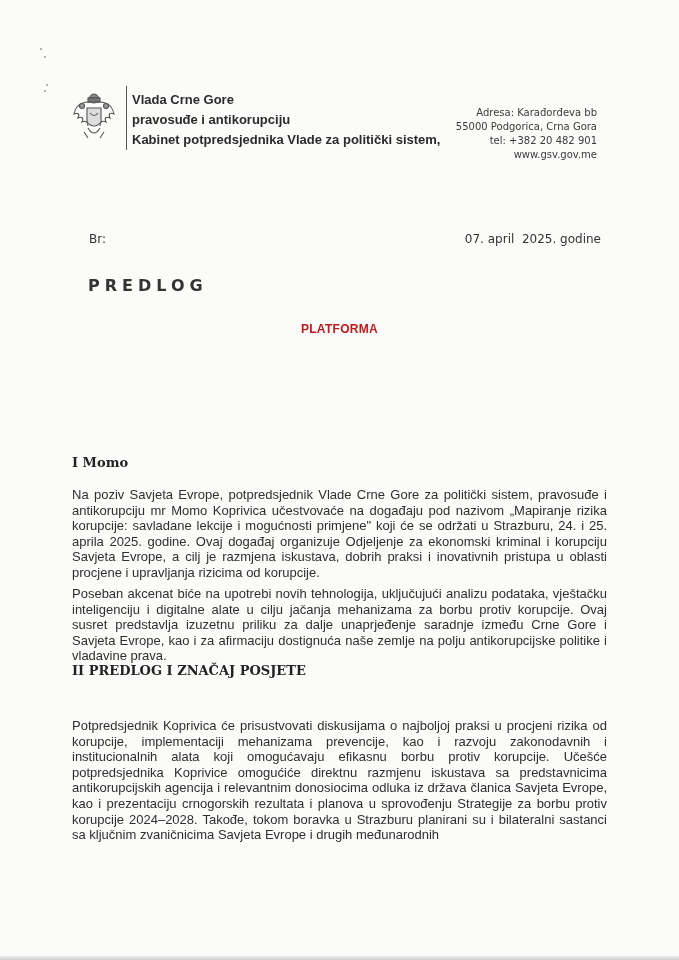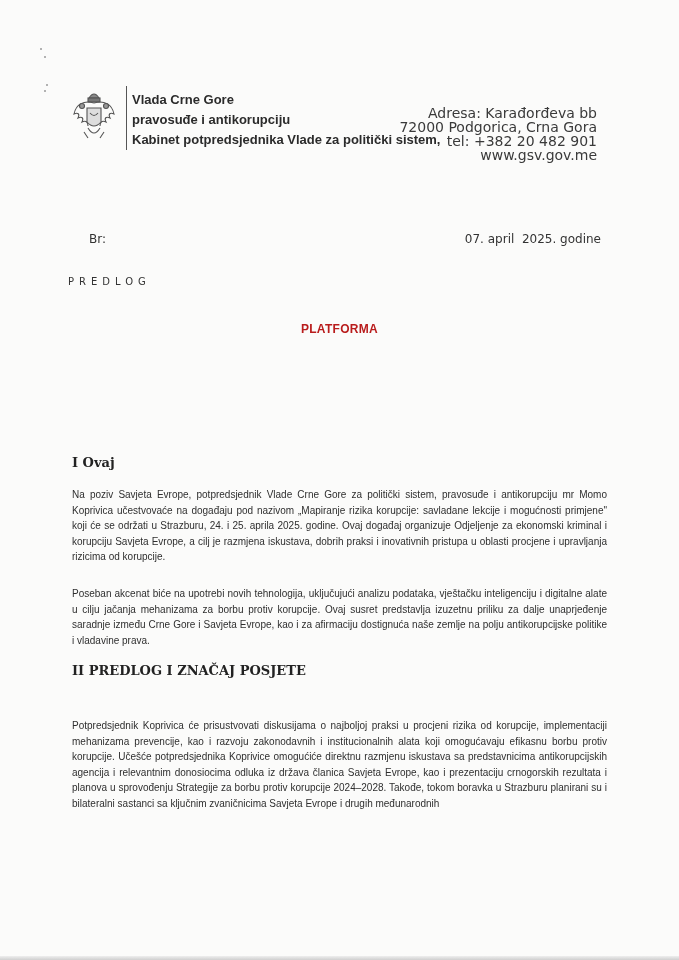--- a/index.html
+++ b/index.html
@@ -14,34 +14,34 @@
   .specks { position: absolute; left: 38px; top: 46px; width: 14px; height: 50px; }
   .speck { position: absolute; width: 2px; height: 2px; background: #9a9a9a; border-radius: 1px; }
 
   .header { position: absolute; left: 70px; top: 86px; width: 540px; height: 70px; }
   .crest { position: absolute; left: 0; top: 2px; width: 48px; height: 58px; }
   .header-rule { position: absolute; left: 56px; top: 0; width: 1px; height: 64px; background: #555; }
   .org { position: absolute; left: 62px; top: 4px; font-weight: bold; font-size: 13px; color: #2b2b2b; }
   .org .line { height: 20px; line-height: 20px; white-space: nowrap; }
   .org .line.first { font-size: 13px; }
 
-  .contact { position: absolute; right: 82px; top: 106px; text-align: right; font-family: "DejaVu Sans", sans-serif; font-size: 14px; color: #3a3a3a; line-height: 14px; }
+  .contact { position: absolute; right: 82px; top: 106px; text-align: right; font-family: "DejaVu Sans", sans-serif; font-size: 10px; color: #3a3a3a; line-height: 14px; }
 
   .meta-row { position: absolute; left: 72px; right: 78px; top: 232px; font-family: "DejaVu Sans", sans-serif; font-size: 12px; color: #333; }
   .meta-row .br { position: absolute; left: 17px; }
   .meta-row .date { position: absolute; right: 0; }
 
-  .predlog { position: absolute; left: 68px; top: 276px; font-family: "DejaVu Sans", sans-serif; font-weight: normal; font-size: 10px; letter-spacing: 5px; color: #333; }
+  .predlog { position: absolute; left: 88px; top: 276px; font-family: "DejaVu Sans", sans-serif; font-weight: bold; font-size: 16px; letter-spacing: 5px; color: #333; }
 
   .title-block { position: absolute; left: 60px; right: 60px; top: 322px; text-align: center; }
   .title { font-weight: bold; font-size: 12px; color: #b91c1c; letter-spacing: 0.3px; }
   .subtitle { font-size: 12.6px; line-height: 14px; margin-top: 6px; color: #333; }
 
   .h1 { position: absolute; left: 72px; font-family: "DejaVu Serif", serif; font-weight: bold; font-size: 13px; color: #222; }
-  .para { position: absolute; left: 72px; width: 535px; font-size: 10px; line-height: 15.6px; text-align: justify; color: #2f2f2f; }
+  .para { position: absolute; left: 72px; width: 535px; font-size: 13px; line-height: 15.6px; text-align: justify; color: #2f2f2f; }
 
   .bottom-edge { position: absolute; left: 0; right: 0; bottom: 0; height: 4px; background: linear-gradient(#eee, #cfcfcf); }
 </style>
 </head>
 <body>
 
 <div class="page">
 
   <div class="specks">
     <div class="speck" style="left:2px;top:2px"></div>
@@ -68,37 +68,37 @@
     <div class="header-rule"></div>
     <div class="org">
       <div class="line first">Vlada Crne Gore</div>
       <div class="line">pravosuđe i antikorupciju</div>
       <div class="line">Kabinet potpredsjednika Vlade za politički sistem,</div>
     </div>
   </div>
 
   <div class="contact">
     <div>Adresa: Karađorđeva bb</div>
-    <div>72000 Podgorica, Crna Gora</div>
+    <div>55000 Podgorica, Crna Gora</div>
     <div>tel: +382 20 482 901</div>
     <div>www.gsv.gov.me</div>
   </div>
 
   <div class="meta-row">
     <span class="br">Br:</span>
     <span class="date" style="white-space:pre">07. april  2025. godine</span>
   </div>
 
   <div class="predlog">PREDLOG</div>
 
   <div class="title-block">
     <div class="title">PLATFORMA</div>
   </div>
 
-  <div class="h1" style="top:455px">I Ovaj</div>
+  <div class="h1" style="top:455px">I Momo</div>
   <div class="para" style="top:487px">Na poziv Savjeta Evrope, potpredsjednik Vlade Crne Gore za politički sistem, pravosuđe i antikorupciju mr Momo Koprivica učestvovaće na događaju pod nazivom „Mapiranje rizika korupcije: savladane lekcije i mogućnosti primjene" koji će se održati u Strazburu, 24. i 25. aprila 2025. godine. Ovaj događaj organizuje Odjeljenje za ekonomski kriminal i korupciju Savjeta Evrope, a cilj je razmjena iskustava, dobrih praksi i inovativnih pristupa u oblasti procjene i upravljanja rizicima od korupcije.</div>
   <div class="para" style="top:586px">Poseban akcenat biće na upotrebi novih tehnologija, uključujući analizu podataka, vještačku inteligenciju i digitalne alate u cilju jačanja mehanizama za borbu protiv korupcije. Ovaj susret predstavlja izuzetnu priliku za dalje unaprjeđenje saradnje između Crne Gore i Savjeta Evrope, kao i za afirmaciju dostignuća naše zemlje na polju antikorupcijske politike i vladavine prava.</div>
 
   <div class="h1" style="top:663px">II PREDLOG I ZNAČAJ POSJETE</div>
   <div class="para" style="top:718px">Potpredsjednik Koprivica će prisustvovati diskusijama o najboljoj praksi u procjeni rizika od korupcije, implementaciji mehanizama prevencije, kao i razvoju zakonodavnih i institucionalnih alata koji omogućavaju efikasnu borbu protiv korupcije. Učešće potpredsjednika Koprivice omogućiće direktnu razmjenu iskustava sa predstavnicima antikorupcijskih agencija i relevantnim donosiocima odluka iz država članica Savjeta Evrope, kao i prezentaciju crnogorskih rezultata i planova u sprovođenju Strategije za borbu protiv korupcije 2024–2028. Takođe, tokom boravka u Strazburu planirani su i bilateralni sastanci sa ključnim zvaničnicima Savjeta Evrope i drugih međunarodnih</div>
 
   <div class="bottom-edge"></div>
 </div>
 
 </body></html>

